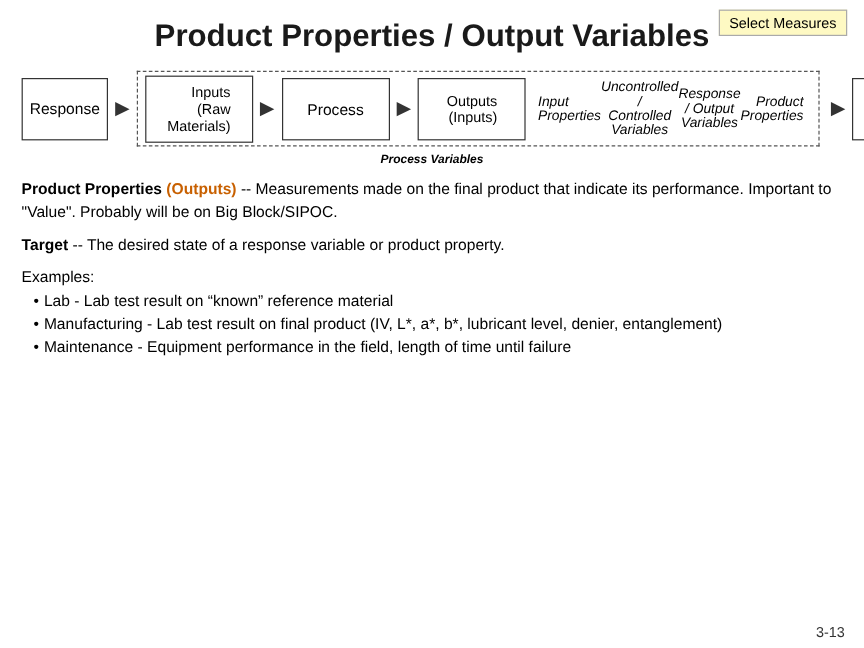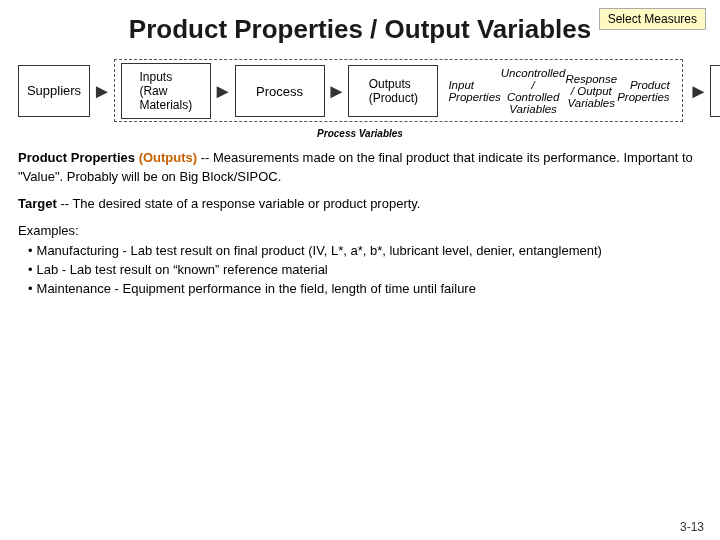--- a/index.html
+++ b/index.html
@@ -39,21 +39,21 @@
       font-weight: bold;
       color: #1a1a1a;
       margin-top: 4px;
       margin-bottom: 14px;
       text-align: center;
     }
 
     .sipoc-box {
       border: 1.5px solid #333;
       padding: 6px 8px;
-      text-align: left;
+      text-align: right;
       min-width: 72px;
       min-height: 52px;
       display: flex;
       align-items: center;
       justify-content: center;
       font-size: 13px;
       font-weight: normal;
       background: #fff;
     }
 
@@ -124,21 +124,21 @@
 
 <div class="page">
 
   <button class="select-measures-btn">Select Measures</button>
 
   <div class="page-title">Product Properties / Output Variables</div>
 
   <div class="sipoc-full-row">
 
     <div class="sipoc-box">
-      <span>Suppliers</span>
+      <span>Response</span>
     </div>
 
     <span class="arrow">►</span>
 
     <div style="display:flex; flex-direction:column; flex:1; margin-right:4px;">
 
       <div style="display:flex; align-items:center; border: 1.5px dashed #555; padding: 3px 6px 2px 6px;">
 
         <div class="sipoc-box wide" style="white-space:pre-line; font-size:12px;">
           <span>Inputs
@@ -147,21 +147,21 @@
         </div>
         <span class="arrow">►</span>
 
         <div class="sipoc-box wide">
           <span>Process</span>
         </div>
         <span class="arrow">►</span>
 
         <div class="sipoc-box wide" style="white-space:pre-line; font-size:12px;">
           <span>Outputs
-(Product)</span>
+(Inputs)</span>
         </div>
 
         <div style="display:flex; flex:1; justify-content:space-between; padding: 0 6px; font-style:italic; font-size:11.5px; align-items:center; margin-left:4px;">
           <div>
             <span>Input Properties</span>
           </div>
           <div style="text-align:center;">
             <div>Uncontrolled /</div>
             <div>Controlled Variables</div>
           </div>
@@ -190,21 +190,21 @@
     <b>Product Properties </b><b><span class="orange">(Outputs)</span></b><span> -- Measurements made on the final product that indicate its performance. Important to "Value". Probably will be on Big Block/SIPOC.</span>
   </div>
 
   <div class="body-section">
     <b>Target</b><span> -- The desired state of a response variable or product property.</span>
   </div>
 
   <div class="examples-section">
     <span>Examples:</span>
     <ul>
+      <li>Lab - Lab test result on “known” reference material</li>
       <li>Manufacturing - Lab test result on final product (IV, L*, a*, b*, lubricant level, denier, entanglement)</li>
-      <li>Lab - Lab test result on “known” reference material</li>
       <li>Maintenance - Equipment performance in the field, length of time until failure</li>
     </ul>
   </div>
 
   <div class="page-number">3-13</div>
 
 </div>
 
 </body></html>

